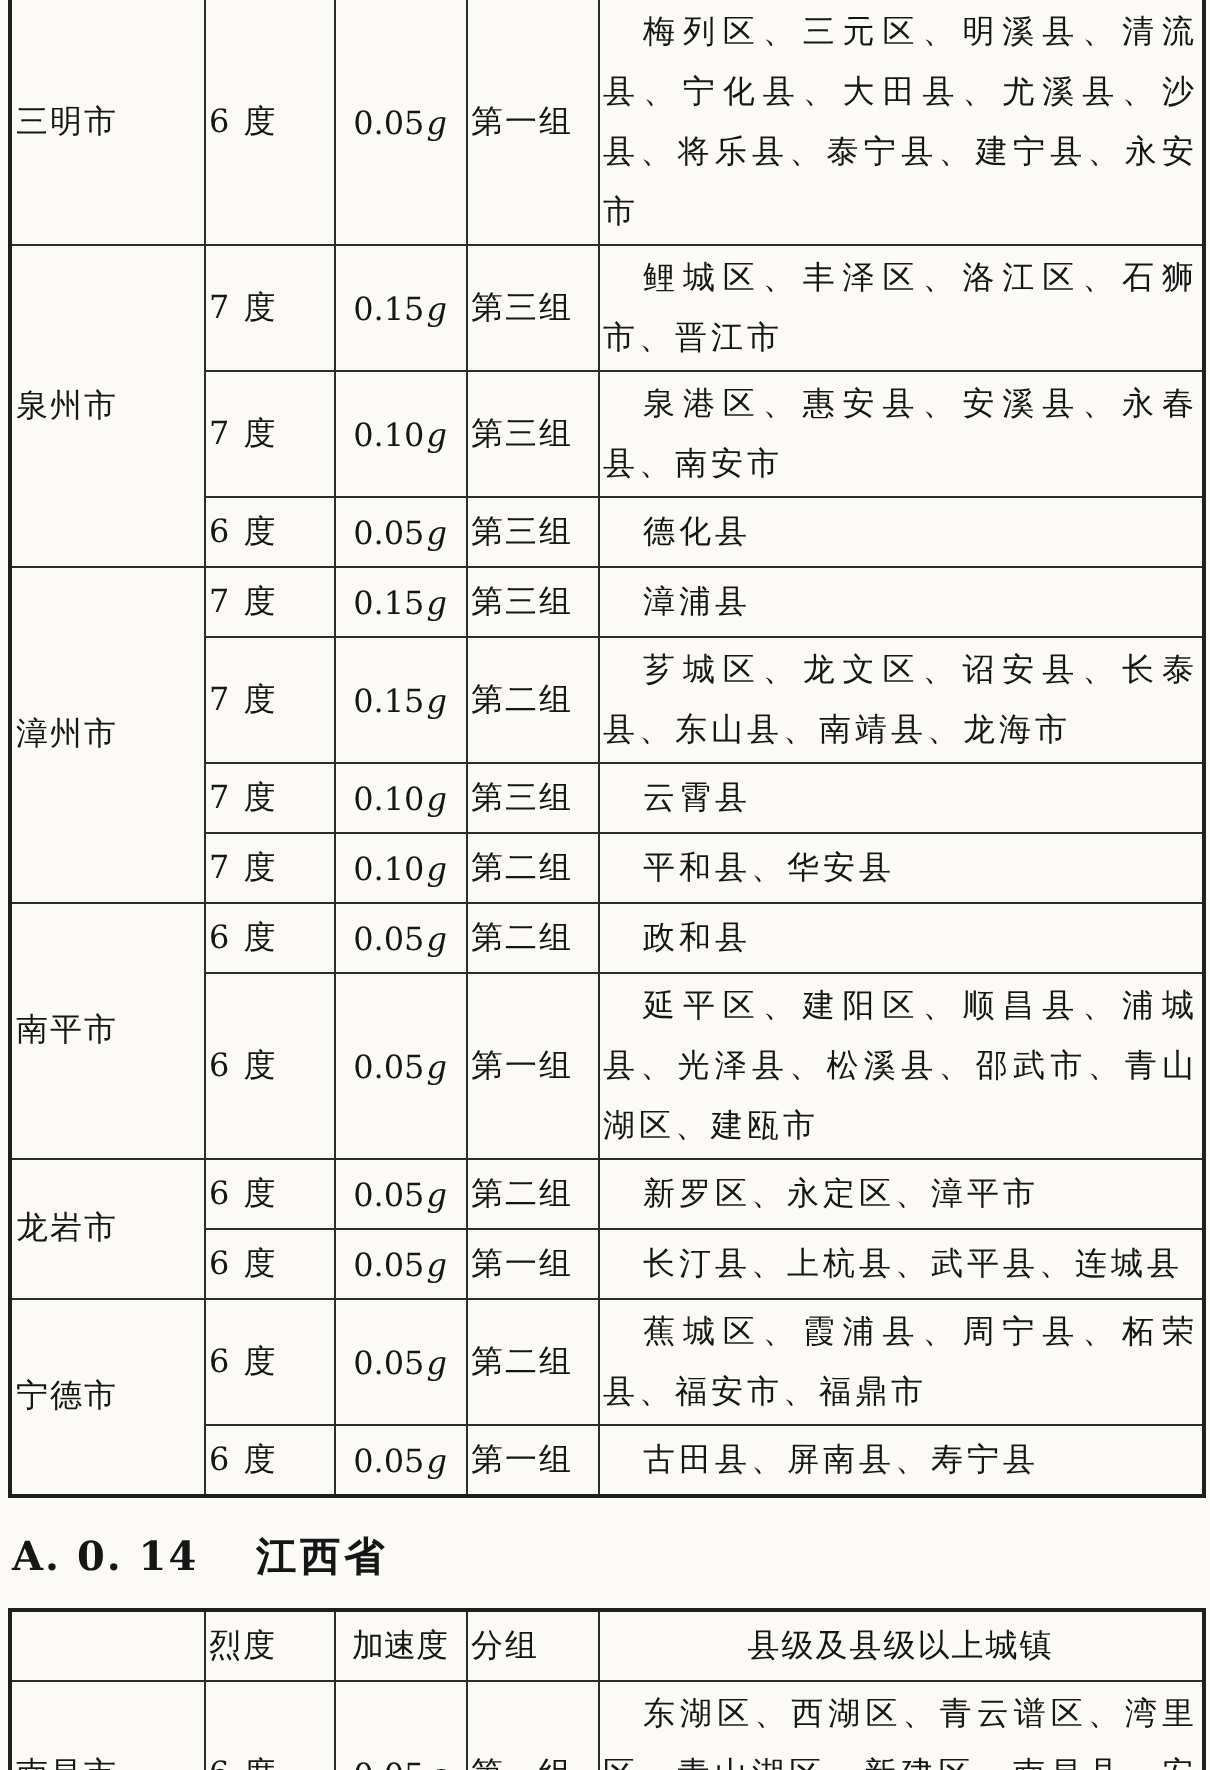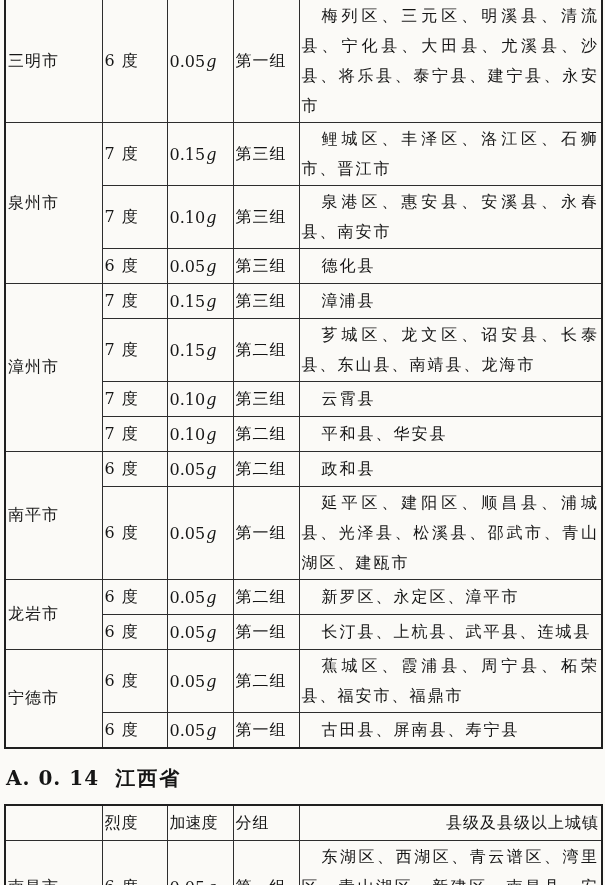--- a/index.html
+++ b/index.html
@@ -45,53 +45,53 @@
     font-weight: normal;
     vertical-align: middle;
     height: 32px;
     padding: 1px 2px;
   }
   .c-city, .c-intensity, .c-group {
     text-align: left;
     letter-spacing: 1px;
   }
   .c-acceleration {
-    text-align: left;
+    text-align: center;
   }
   .c-acceleration .unit {
     font-style: italic;
     padding-left: 1px;
   }
   .c-towns {
     text-align: justify;
     padding: 2px 7px 2px 6px;
     line-height: 30px;
     text-indent: 1.25em;
     letter-spacing: 2px;
   }
   th.c-towns {
-    text-align: right;
+    text-align: center;
     text-indent: 0;
     letter-spacing: 1px;
     line-height: normal;
     font-family: Liberation Mono, monospace;
   }
   .section-heading {
     margin: 15px 0 12px 2px;
     font-size: 20px;
     font-weight: bold;
     line-height: 28px;
   }
   .section-heading .h-num {
     letter-spacing: 1px;
     font-family: "DejaVu Serif", "Liberation Serif", serif;
     margin-top: 30px;
   }
   .section-heading .h-title {
-    margin-left: 16px;
+    margin-left: 29px;
     letter-spacing: 2px;
   }
 </style>
 </head>
 <body>
 
 <div class="page">
 
   <table class="code-table cut-top">
     <colgroup>

